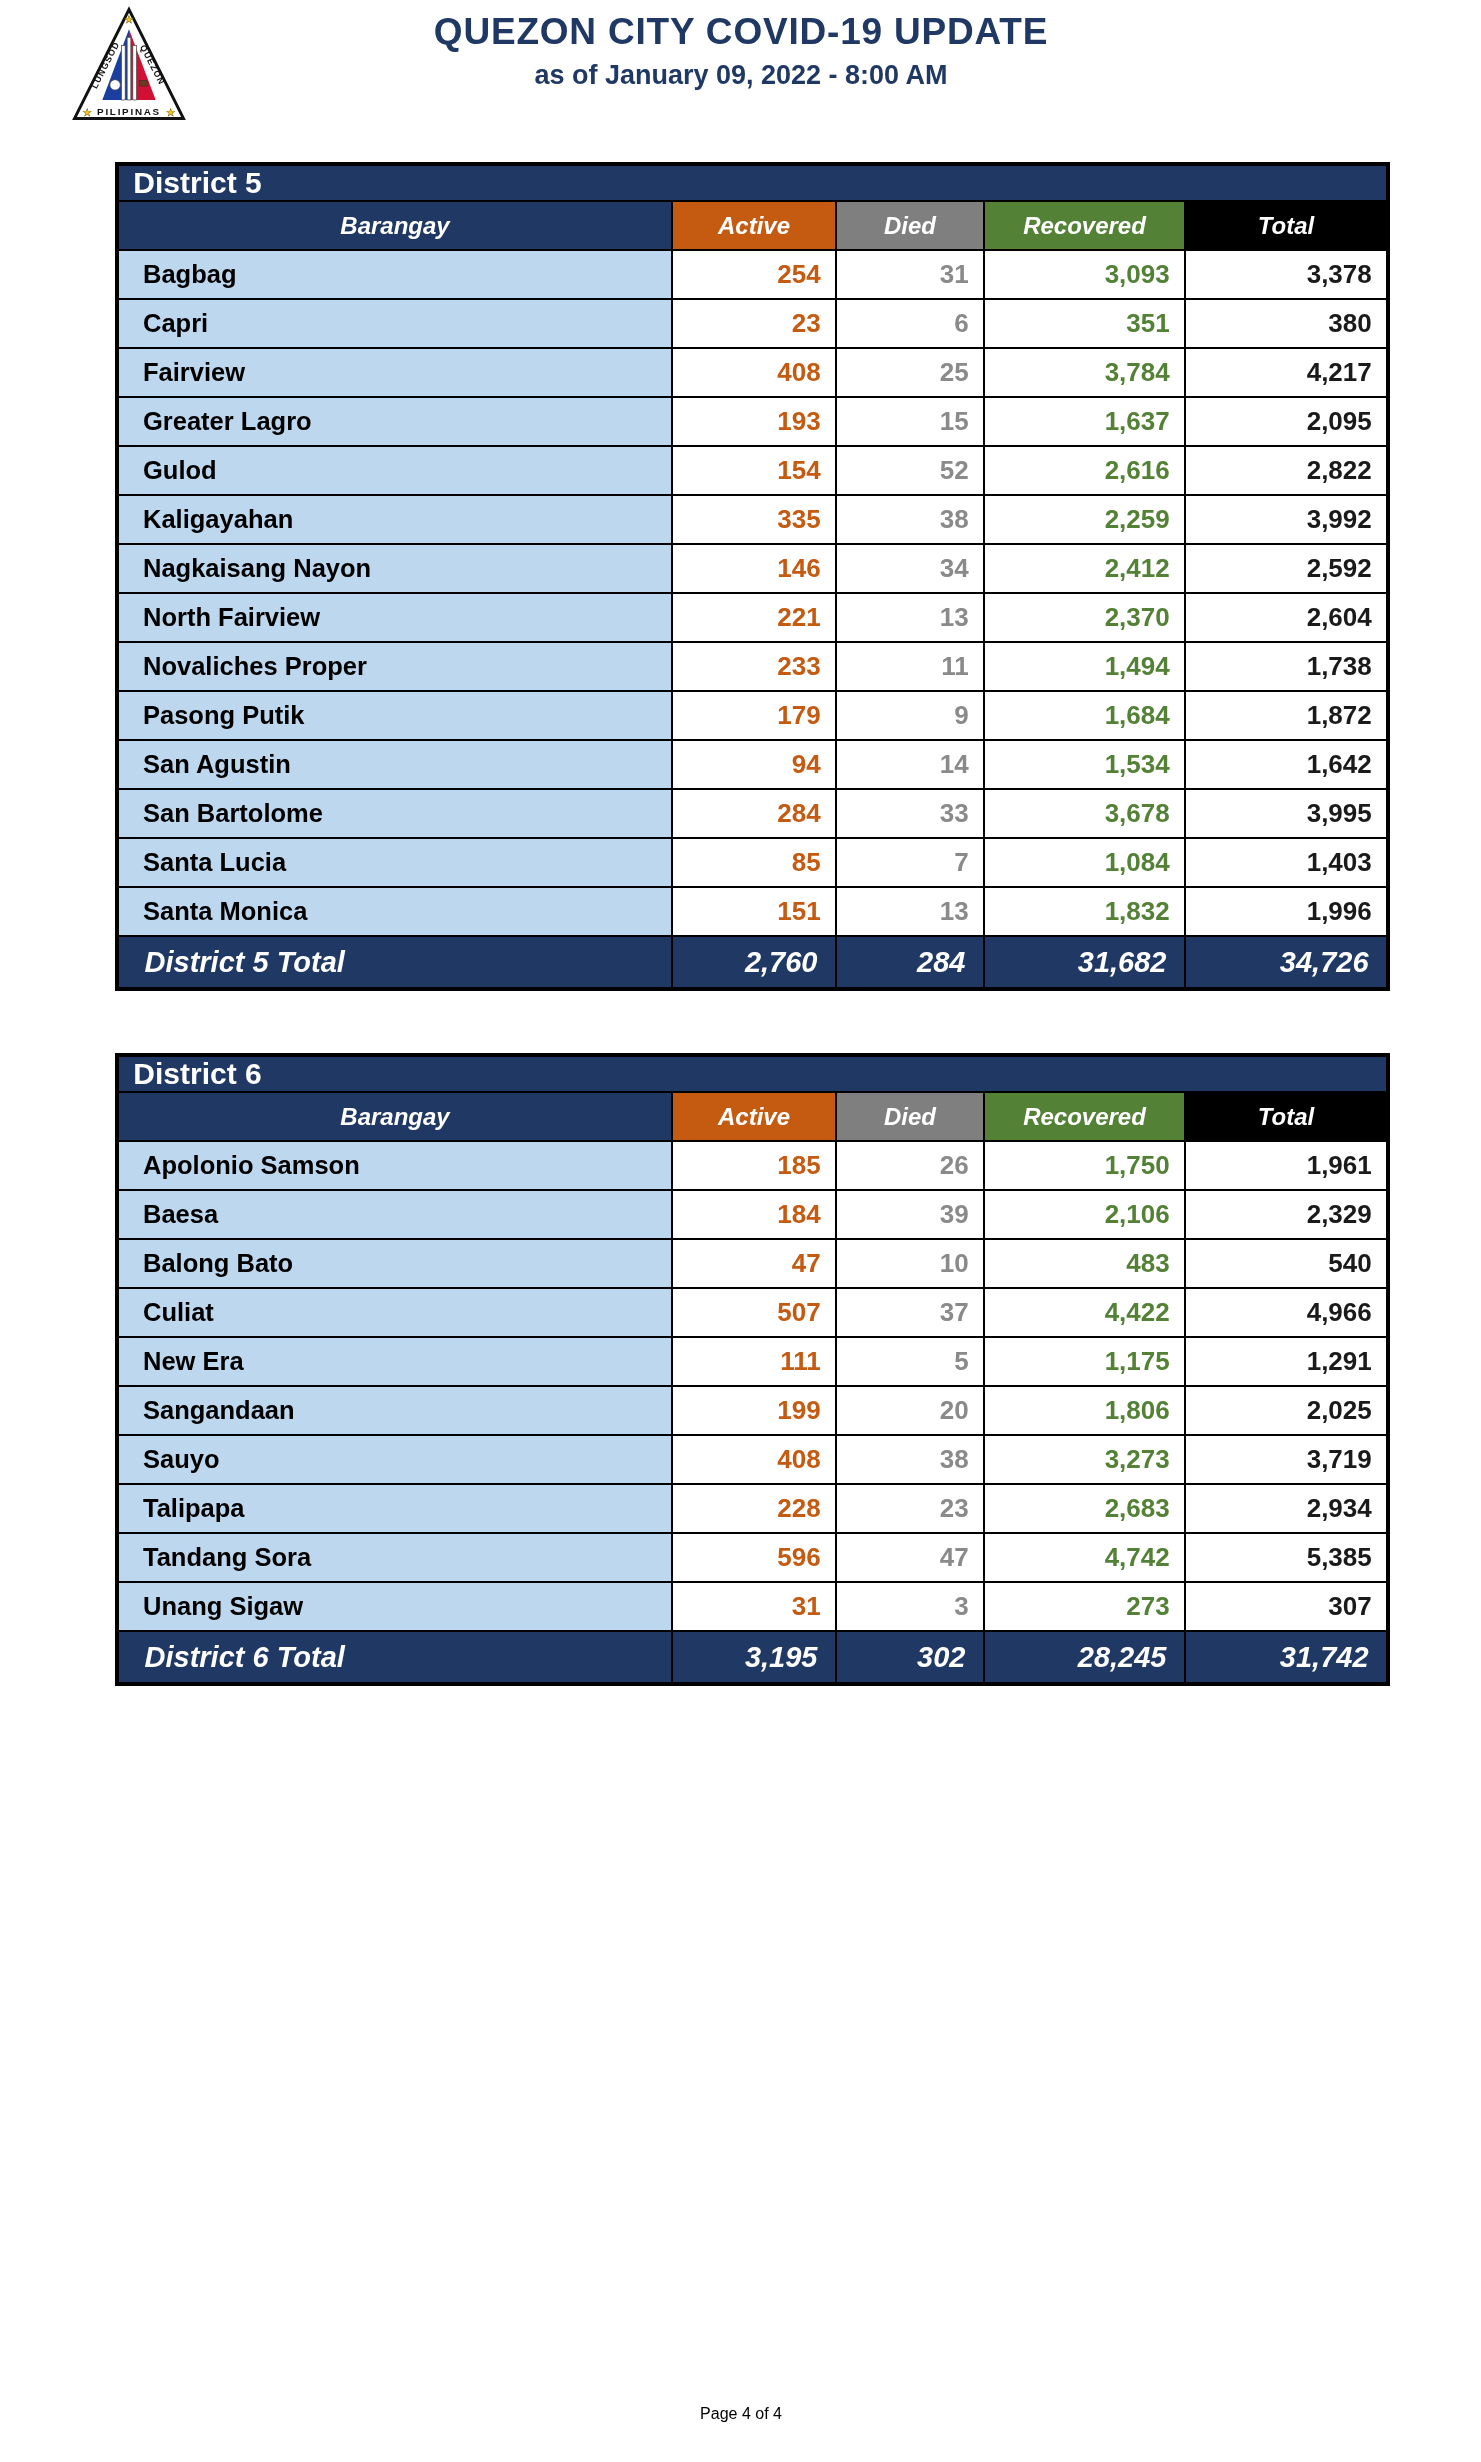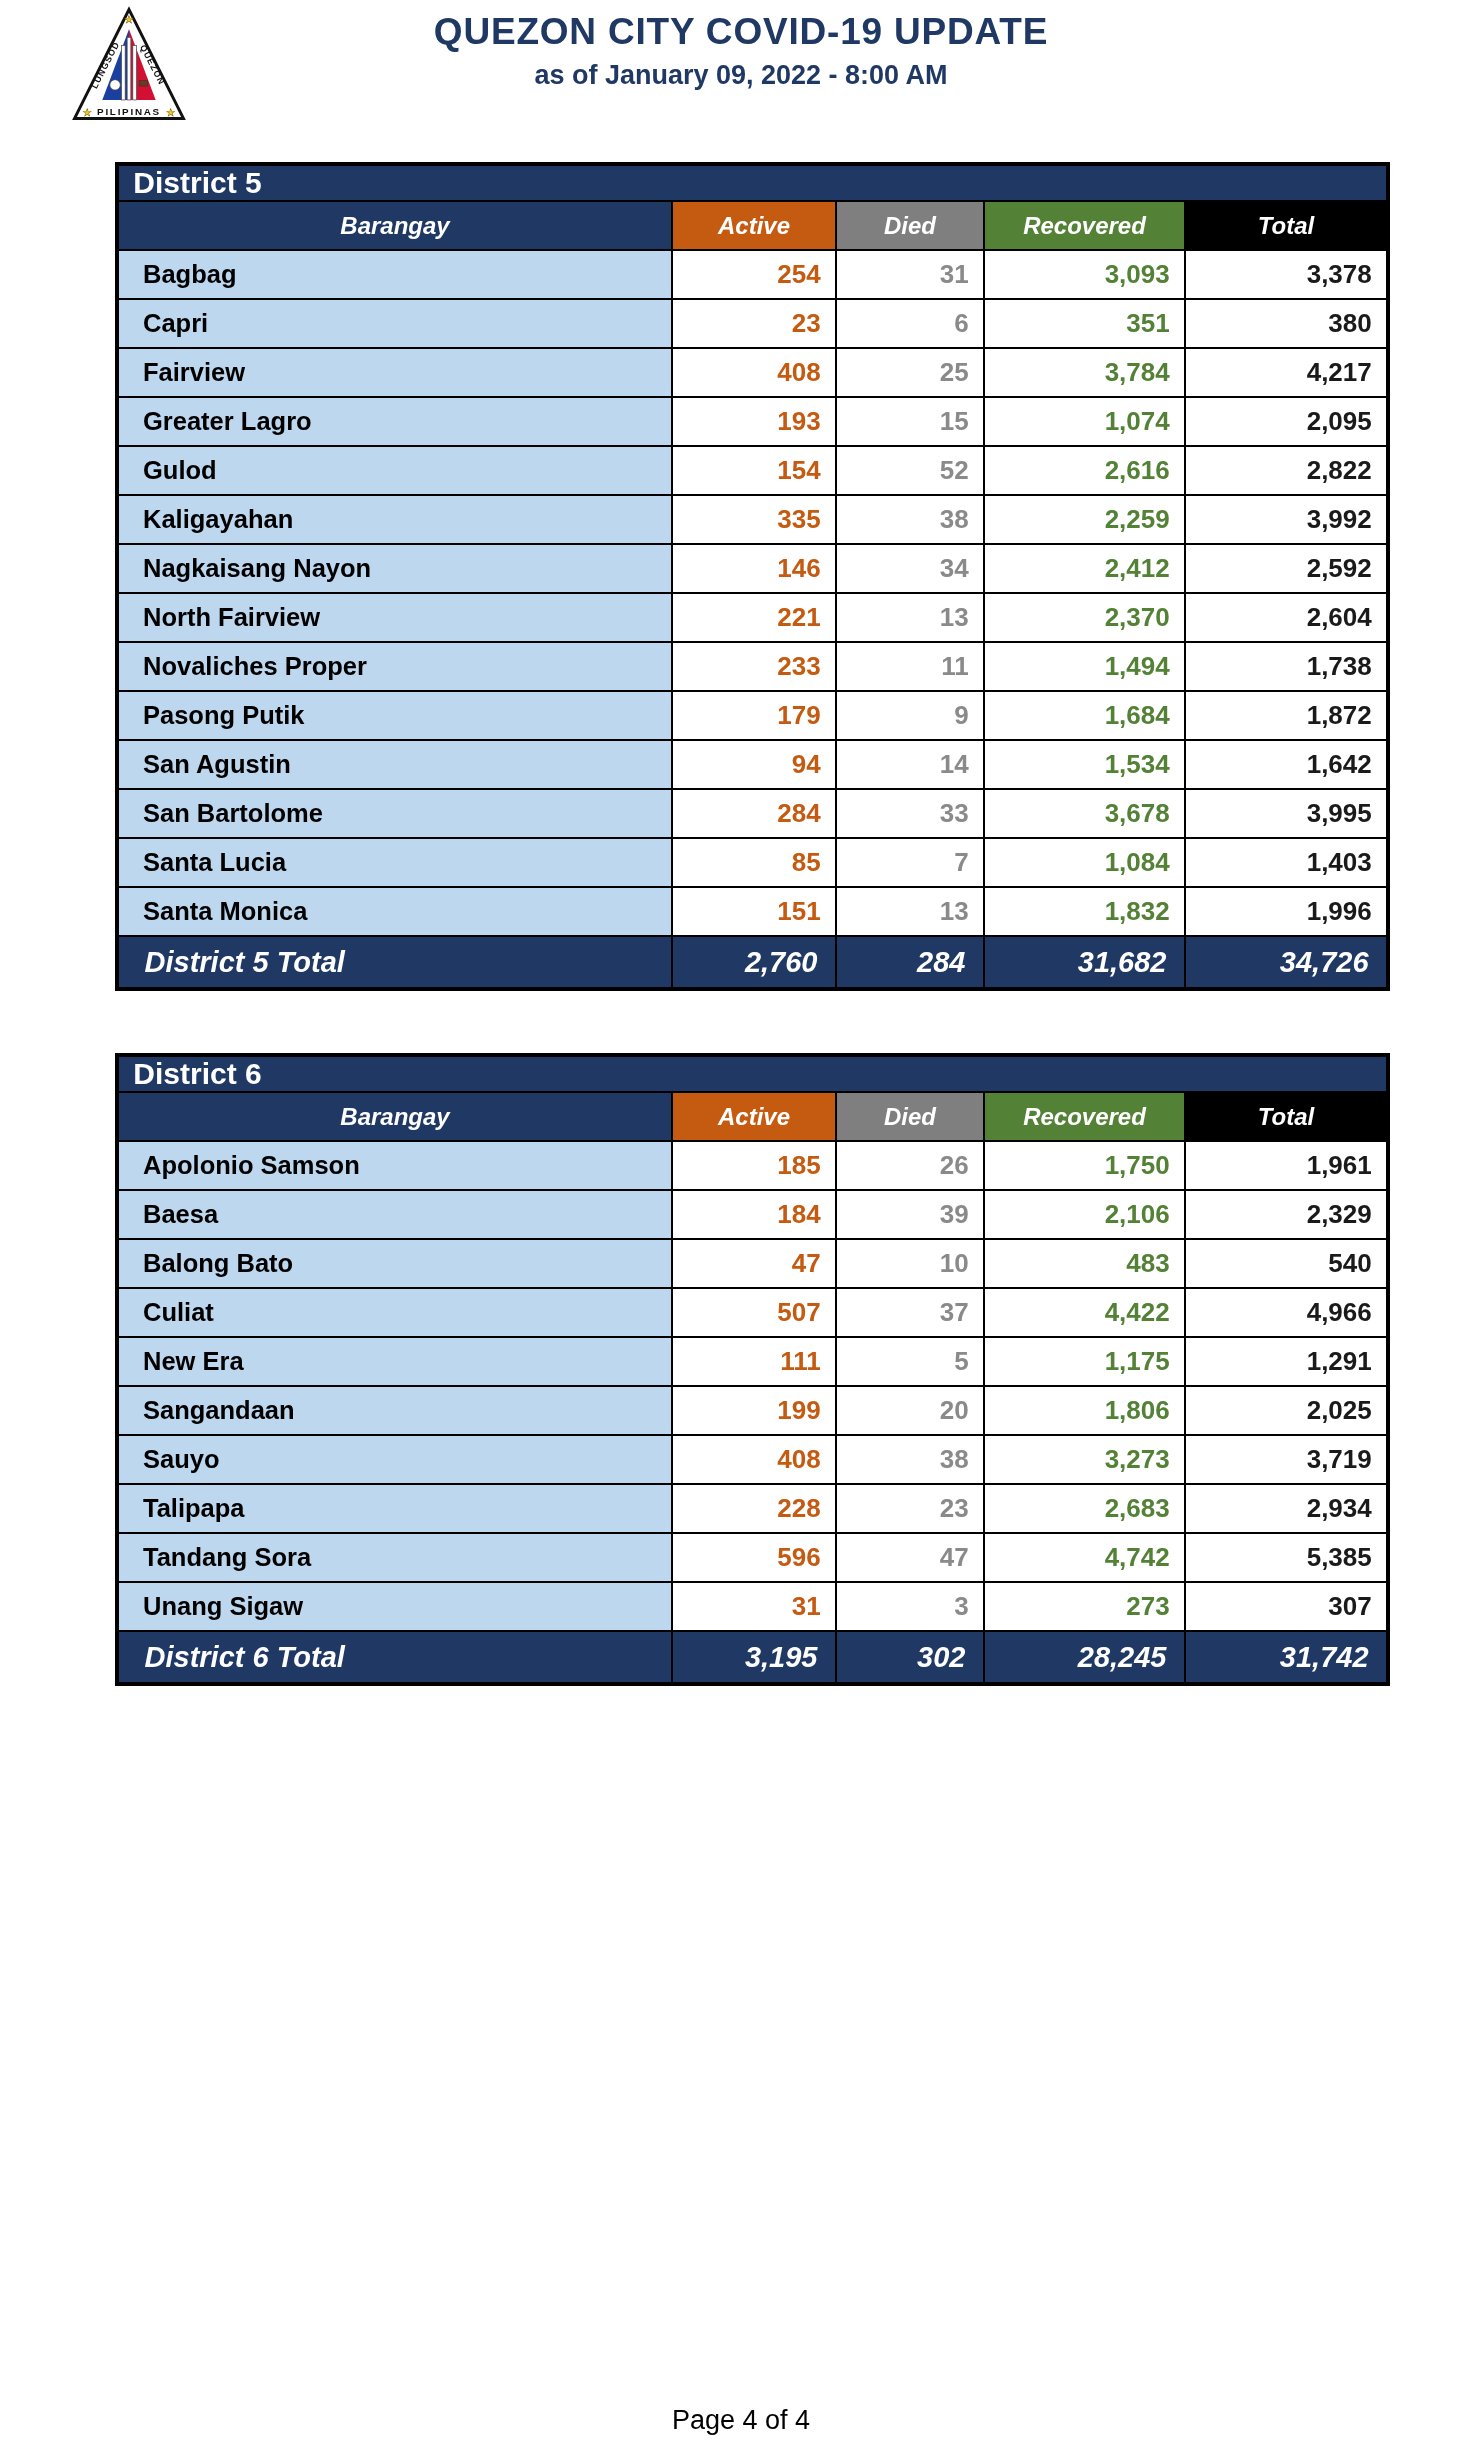--- a/index.html
+++ b/index.html
@@ -123,21 +123,21 @@
     text-align:right;
     padding-right:17.5px;
   }
 
   
   .page-footer{
     position:absolute;
     left:0; right:0;
     top:2405px;
     text-align:center;
-    font-size:27px;
+    font-size:16px;
     color:#000000;
   }
 </style>
 </head>
 <body>
 
 <div class="page">
 
   <div>
     <svg class="hdr-logo" viewBox="0 0 100 100" xmlns="http://www.w3.org/2000/svg">
@@ -202,21 +202,21 @@
             <td class="c0">Fairview</td>
             <td class="c1">408</td>
             <td class="c2">25</td>
             <td class="c3">3,784</td>
             <td class="c4">4,217</td>
           </tr>
           <tr>
             <td class="c0">Greater Lagro</td>
             <td class="c1">193</td>
             <td class="c2">15</td>
-            <td class="c3">1,074</td>
+            <td class="c3">1,637</td>
             <td class="c4">2,095</td>
           </tr>
           <tr>
             <td class="c0">Gulod</td>
             <td class="c1">154</td>
             <td class="c2">52</td>
             <td class="c3">2,616</td>
             <td class="c4">2,822</td>
           </tr>
           <tr>

